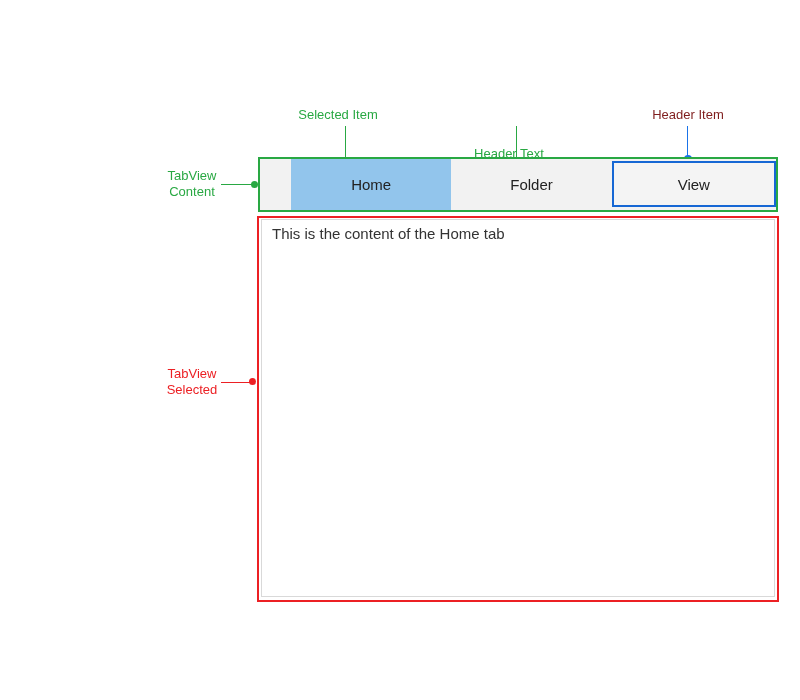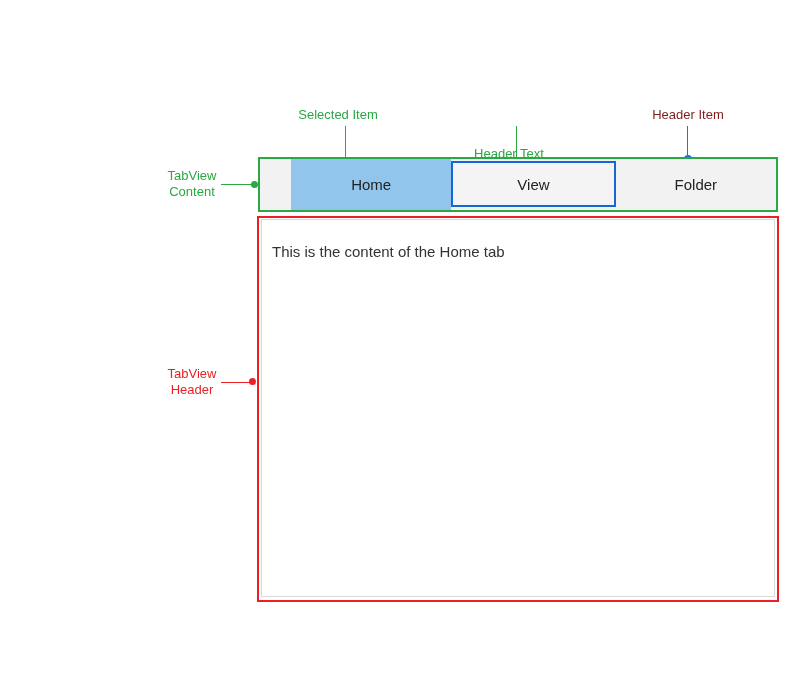--- a/index.html
+++ b/index.html
@@ -48,21 +48,21 @@
     box-sizing: border-box;
     border: 2px solid #ec2024;   
     background: #ffffff;
   }
   .tv-content-inner {
     position: absolute;
     left: 2px; top: 1px; right: 2px; bottom: 3px;
     border: 1px solid #d9d9d9;
     background: #ffffff;
     box-sizing: border-box;
-    padding: 23px 10px;
+    padding: 5px 10px;
     font-size: 15px;
     color: #333333;
   }
 
   
   .callout {
     position: absolute;
     font-size: 13px;
     line-height: 16px;
     text-align: center;
@@ -102,28 +102,28 @@
 
   <div class="callout green" style="left:132px; top:168px; width:120px;">
     <div>TabView</div>
     <div>Content</div>
   </div>
   <div class="hline line-green" style="left:221px; top:184px; width:35px;"></div>
   <div class="dot dot-green" style="left:251px; top:181px; width:7px; height:7px;"></div>
 
   <div class="callout red" style="left:132px; top:366px; width:120px;">
     <div>TabView</div>
-    <div>Header</div>
+    <div>Selected</div>
   </div>
   <div class="hline line-red" style="left:221px; top:382px; width:33px;"></div>
   <div class="dot dot-red" style="left:249px; top:378px; width:7px; height:7px;"></div>
 
   <div class="tv-header">
     <div class="tab selected">Home</div>
+    <div class="tab">Folder</div>
     <div class="tab highlighted">View</div>
-    <div class="tab">Folder</div>
   </div>
 
   <div class="tv-content-outer">
     <div class="tv-content-inner">This is the content of the Home tab</div>
   </div>
 
 </div>
 
 </body></html>

